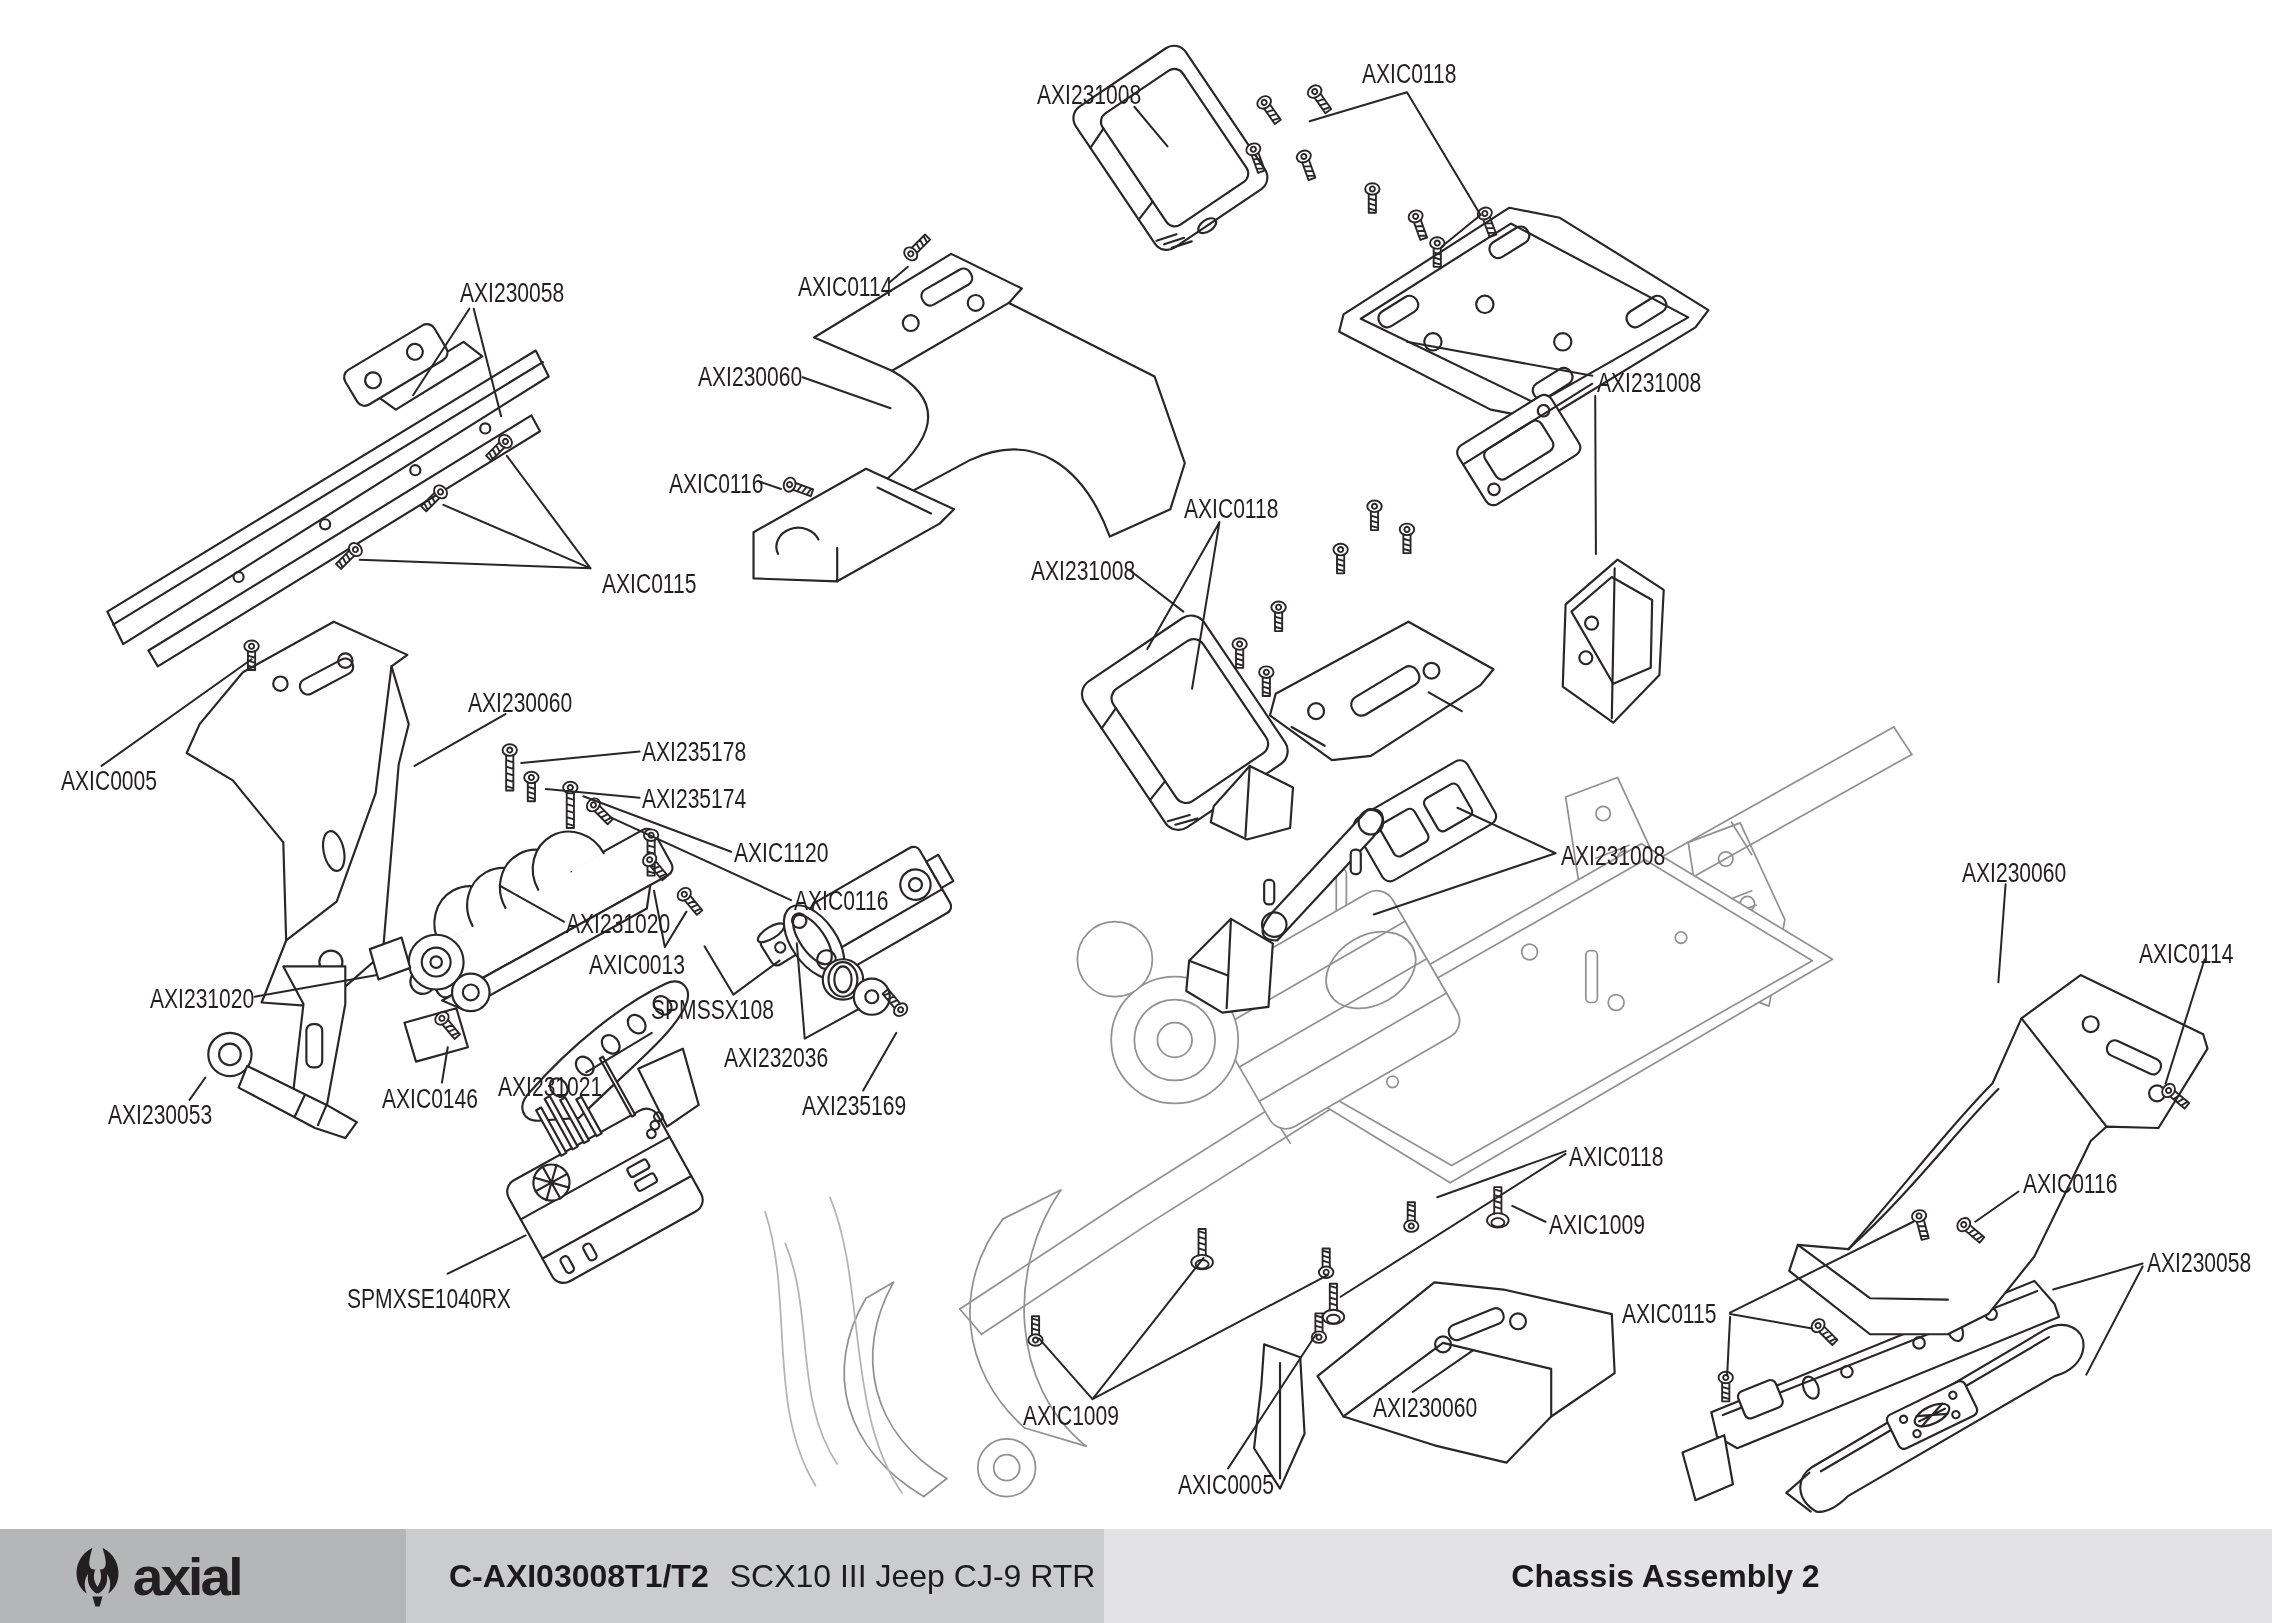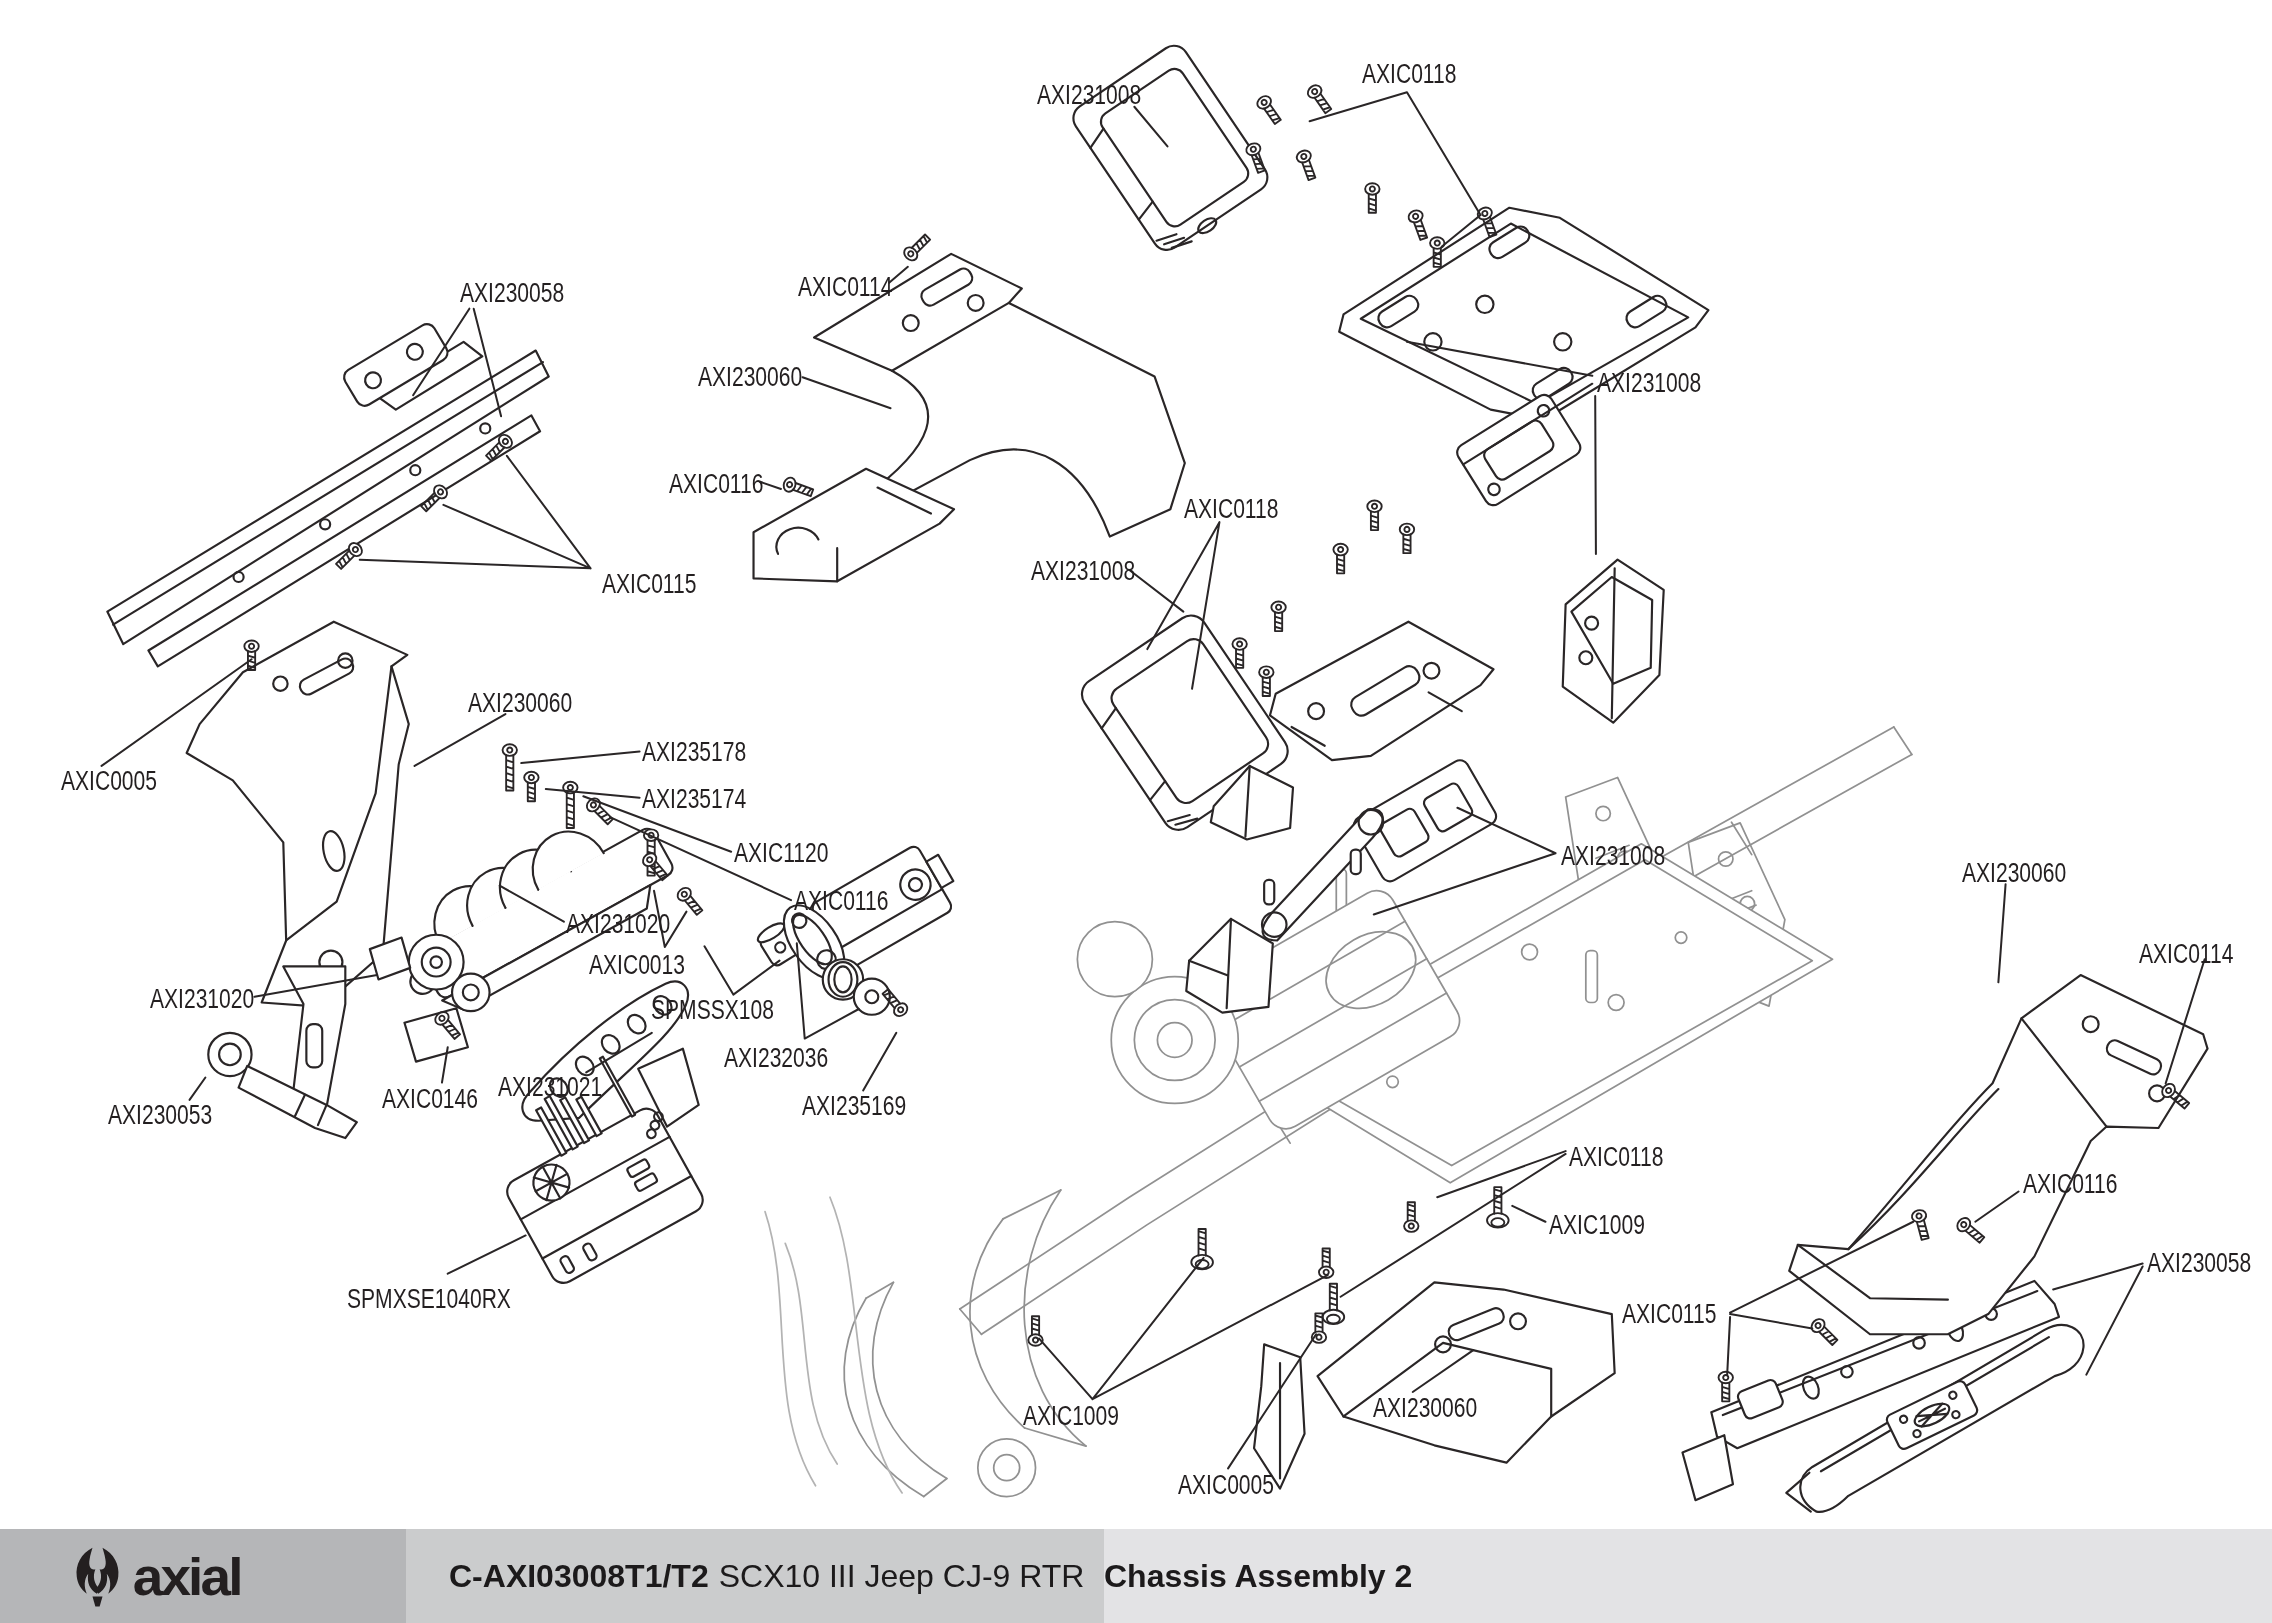--- a/index.html
+++ b/index.html
@@ -8,22 +8,22 @@
   .canvas{position:absolute;left:0;top:0;width:2273px;height:1529px;text-decoration:underline;}
   .canvas svg{position:absolute;left:0;top:0;}
   .lbl{position:absolute;font-size:27px;line-height:27px;color:#231f20;white-space:nowrap;
        transform:scaleX(0.78);transform-origin:left top;letter-spacing:0px;}
   .footer{position:absolute;left:0;top:1529px;width:2273px;height:95px;display:flex;
           color:#1c1a1b;}
   .f-left{width:406px;background:#b5b6b8;display:flex;align-items:center;padding-left:71px;
           box-sizing:border-box;}
   .f-mid{width:698px;background:#cbcccd;display:flex;align-items:center;padding-left:43px;
          box-sizing:border-box;font-size:32px;white-space:nowrap;}
-  .f-mid b{font-weight:bold;margin-right:10px;}
-  .f-right{flex:1;background:#e3e3e5;display:flex;align-items:center;justify-content:flex-start;
+  .f-mid b{font-weight:bold;margin-right:21px;}
+  .f-right{flex:1;background:#e3e3e5;display:flex;align-items:center;justify-content:center;
            padding-right:46px;box-sizing:border-box;font-size:32px;font-weight:bold;}
   .brand-word{font-size:55px;font-weight:bold;letter-spacing:-2.9px;color:#231f20;margin-left:8.7px;
               transform:scaleY(0.95);}
 </style>
 </head>
 <body>
 
 <div class="page">
   <div class="canvas">
 

